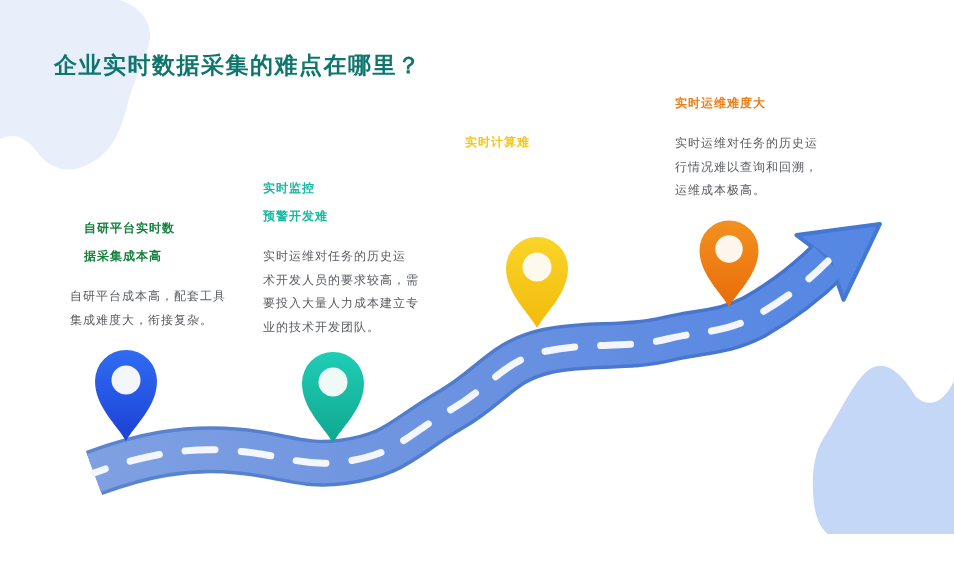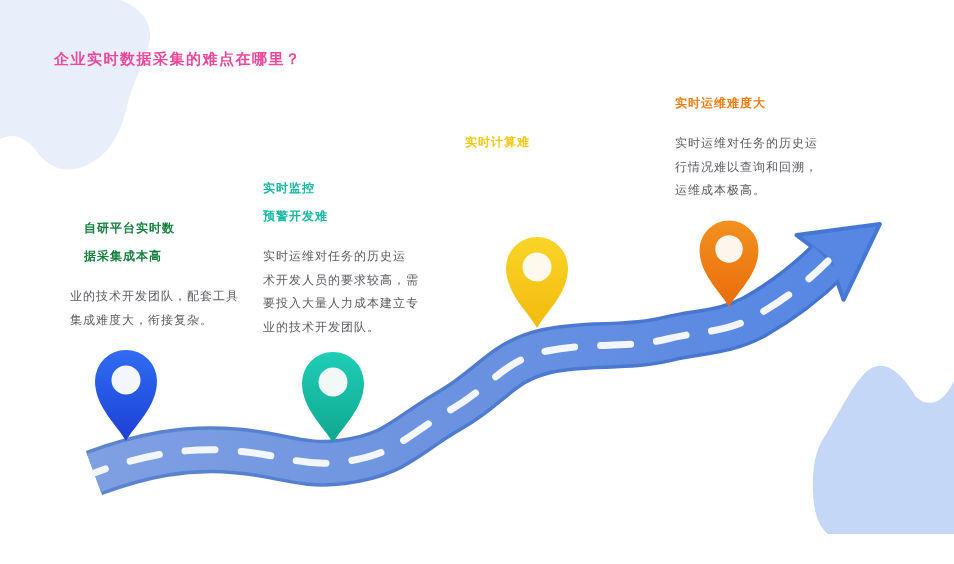--- a/index.html
+++ b/index.html
@@ -3,21 +3,21 @@
 <meta charset="utf-8">
 <style>
   html,body { margin:0; padding:0; background:#ffffff; }
   .canvas {
     position:relative; width:954px; height:564px; overflow:hidden;
     background:#ffffff; font-family:"Liberation Sans", sans-serif;
   }
   .canvas svg.scene { position:absolute; left:0; top:0; }
   .title {
     position:absolute; left:54px; top:50px;
-    font-size:15px; font-weight:bold; color:#ec4899; letter-spacing:1.5px;
+    font-size:23px; font-weight:bold; color:#0f766e; letter-spacing:1.5px;
   }
   .section { position:absolute; }
   .section h2 {
     margin:0; font-size:12px; font-weight:bold; line-height:28px;
     letter-spacing:1px; white-space:pre-line;
   }
   .section p {
     margin:15px 0 0 0; font-size:12px; line-height:23.5px; color:#595B60;
     letter-spacing:1px; white-space:pre-line;
   }
@@ -96,21 +96,21 @@
       <path fill="url(#gPinOrange)" d="M 0 60 C -8 45 -31 26 -31 0 A 31 31 0 1 1 31 0 C 31 26 8 45 0 60 Z"></path>
       <circle cx="0" cy="-1" r="14.5" fill="#FDF6EC"></circle>
     </g>
   </svg>
 
   <div class="title">企业实时数据采集的难点在哪里？</div>
 
   <div class="section s1">
     <h2>自研平台实时数
 据采集成本高</h2>
-    <p>业的技术开发团队，配套工具
+    <p>自研平台成本高，配套工具
 集成难度大，衔接复杂。</p>
   </div>
 
   <div class="section s2">
     <h2>实时监控
 预警开发难</h2>
     <p>实时运维对任务的历史运
 术开发人员的要求较高，需
 要投入大量人力成本建立专
 业的技术开发团队。</p>

